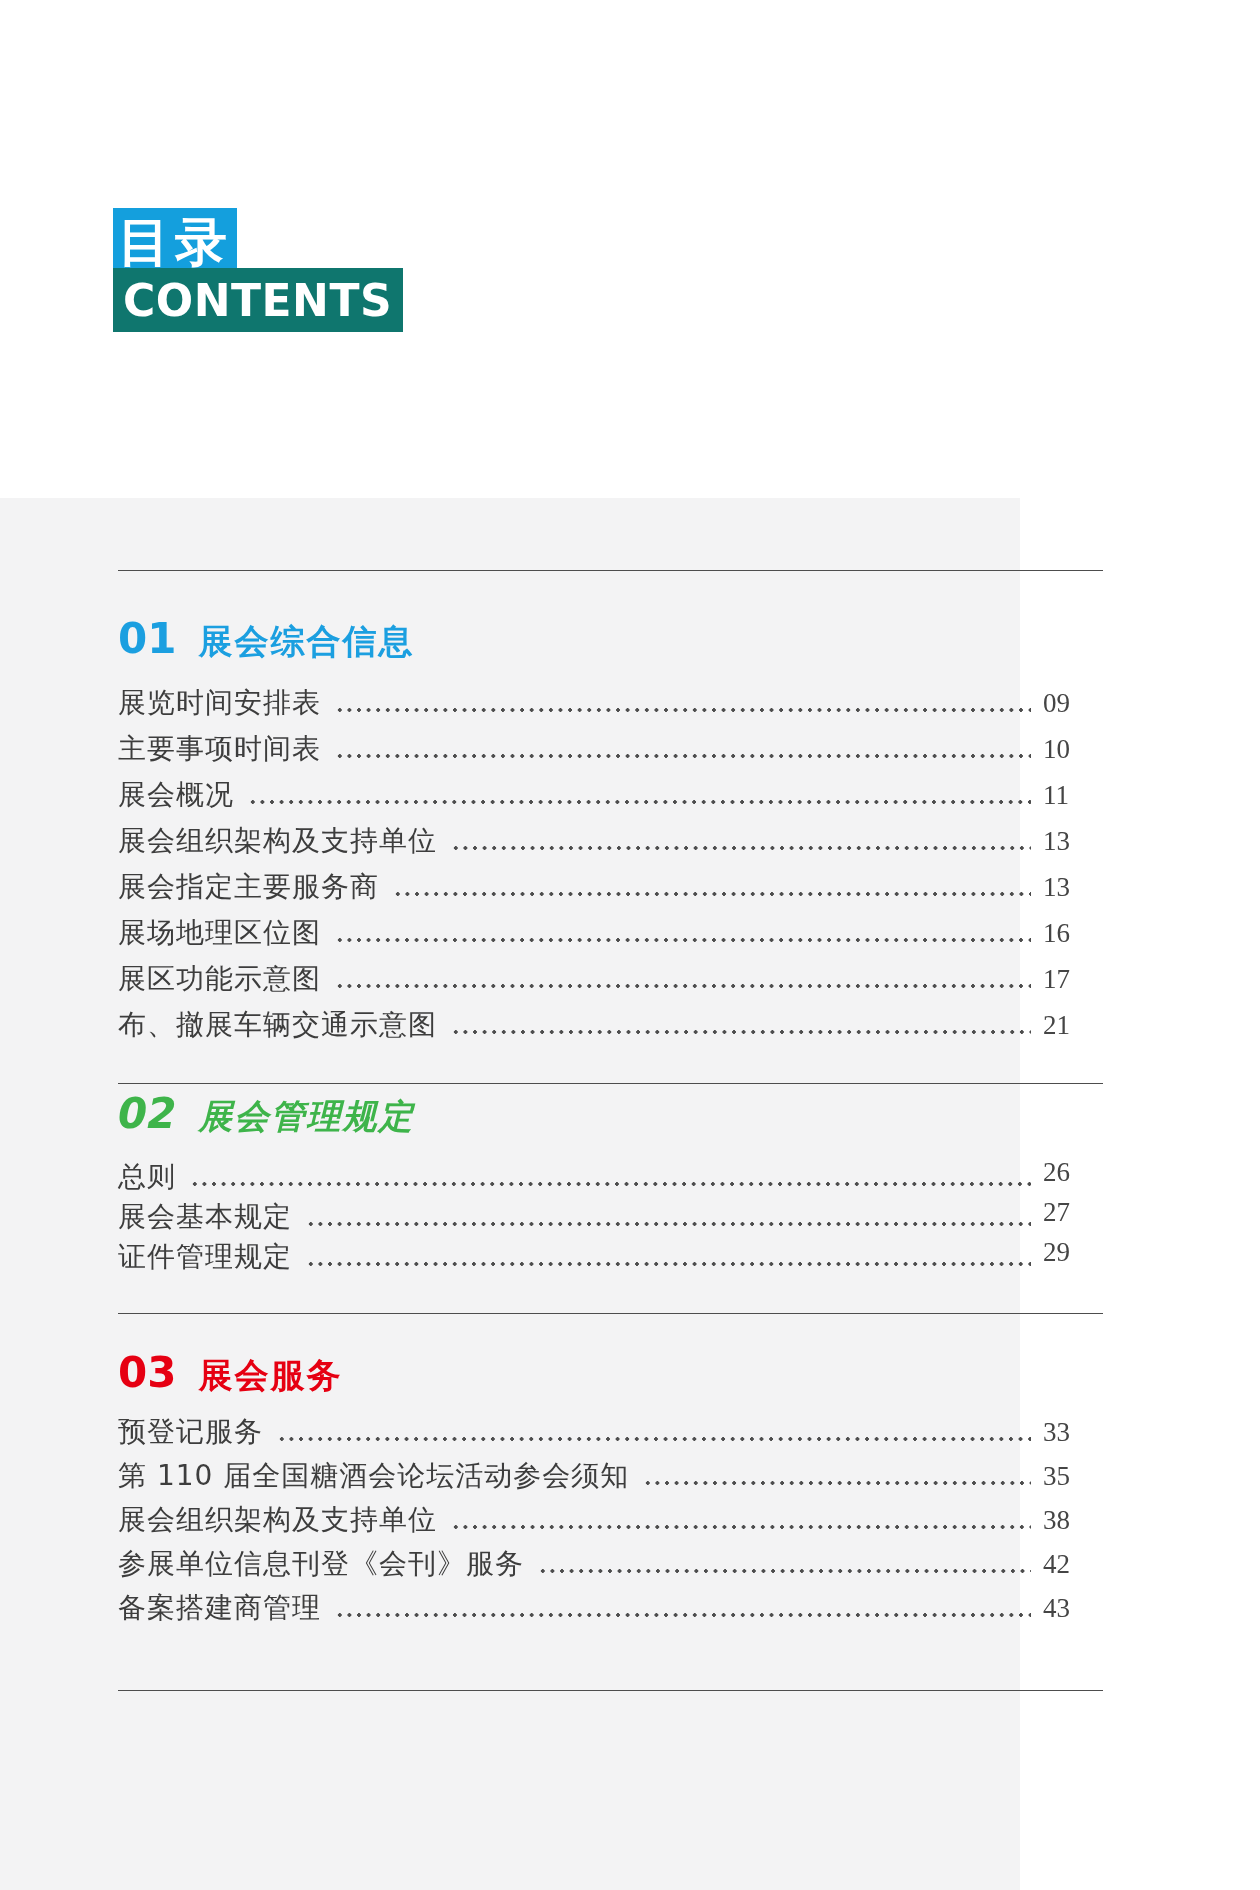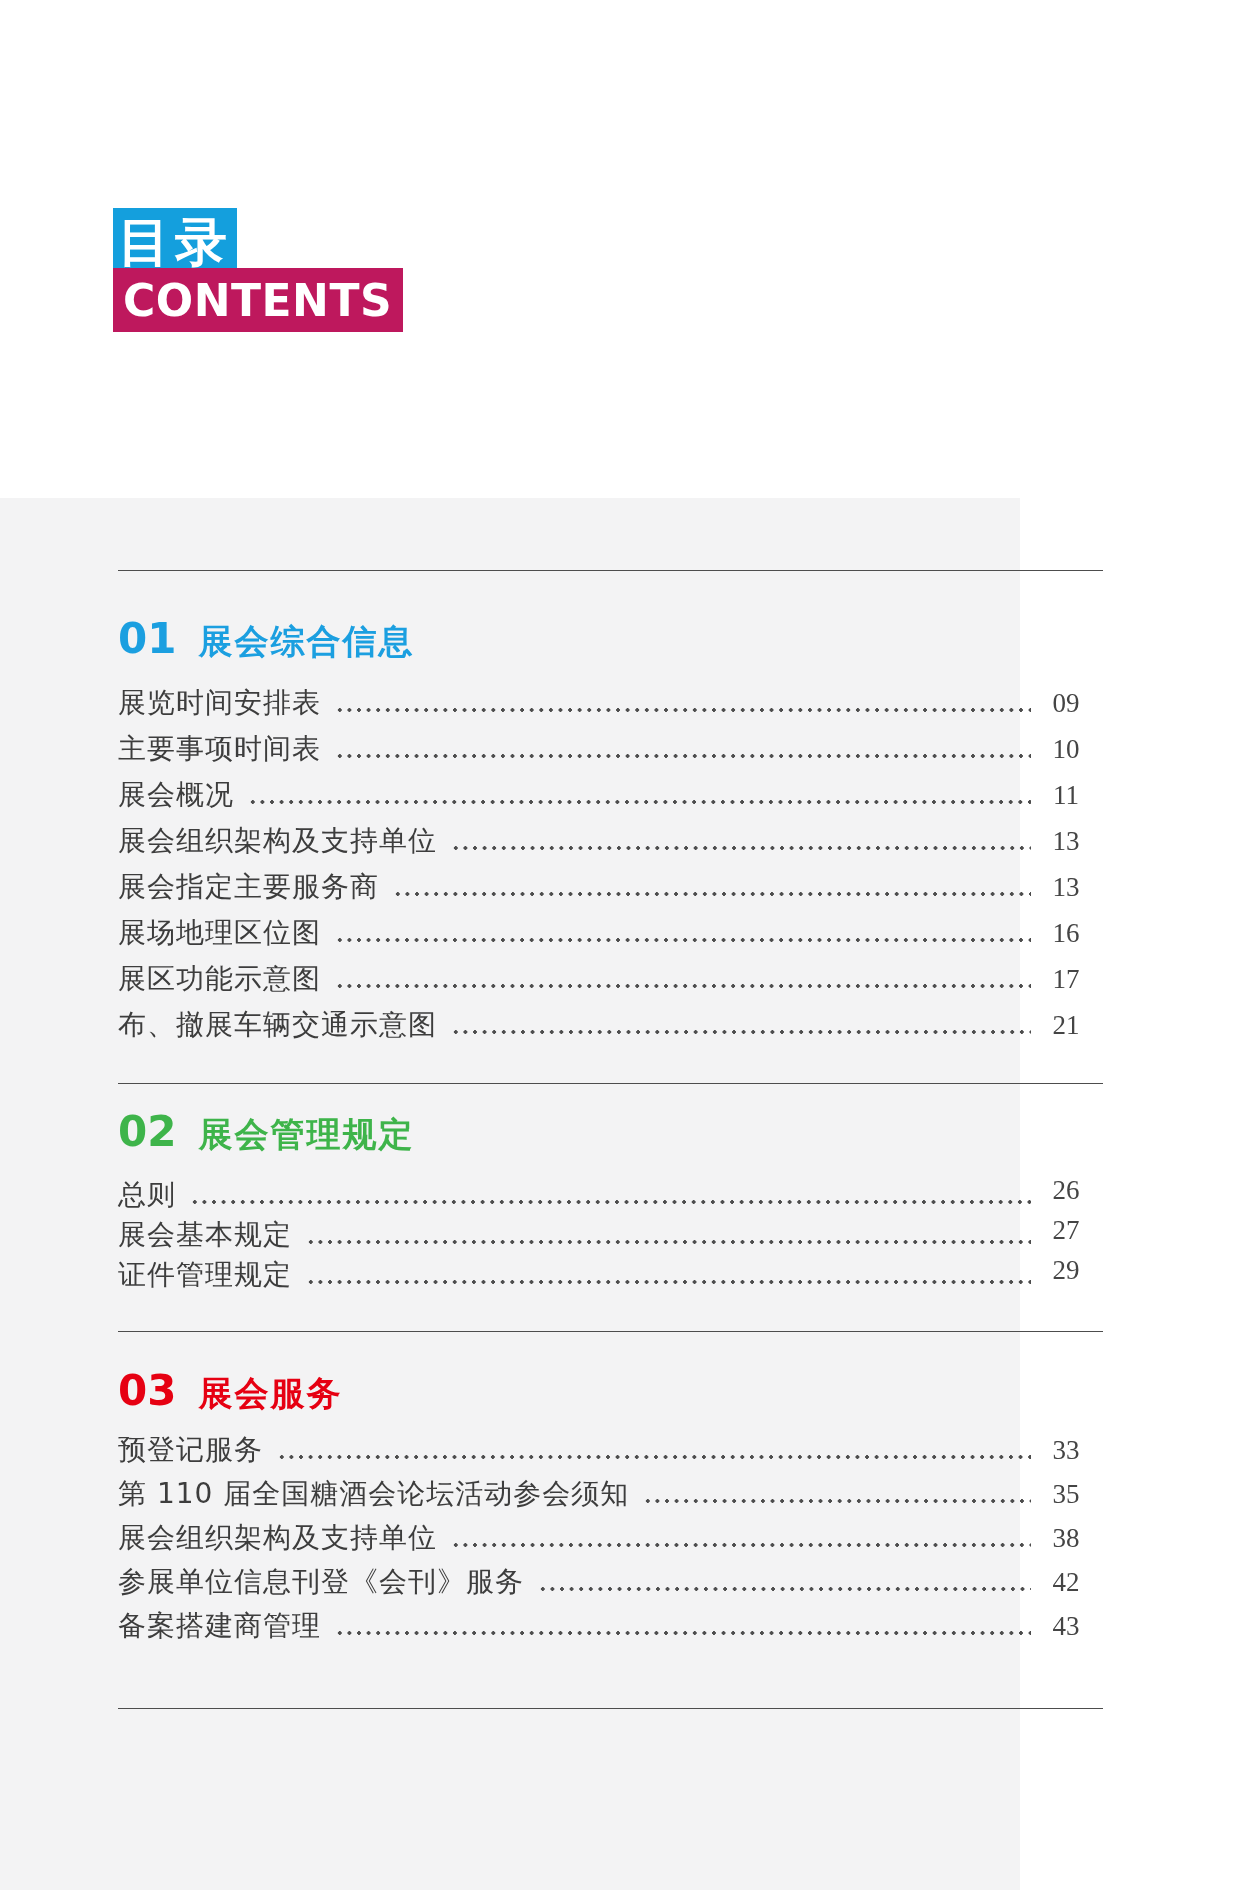--- a/index.html
+++ b/index.html
@@ -40,49 +40,49 @@
     font-size:28px;color:#3d3d3d;letter-spacing:1px;white-space:nowrap;
   }
   .row-dots{
     flex:1;height:6px;align-self:center;
     margin-left:14px;margin-right:12px;transform:translateY(7px);
     background-image:radial-gradient(circle,#4d4d4d 1.7px,transparent 1.9px);
     background-size:9.6px 6px;background-repeat:repeat-x;background-position:0 50%;
   }
   .row-page{
     font-family:"Liberation Serif","DejaVu Serif",serif;
-    font-size:27px;color:#454545;min-width:46px;text-align:center;
+    font-size:27px;color:#454545;min-width:46px;text-align:left;
     margin-right:14px;white-space:nowrap;
   }
   
   .sec-s0 .rule{margin-top:72px;}
   .sec-s0 .section-title{margin-top:43px;}
   .sec-s0 .toc-list{margin-top:18px;}
   .sec-s0 .toc-row{height:46px;}
 
   .sec-s1 .rule{margin-top:35px;}
-  .sec-s1 .section-title{margin-top:23px;}
+  .sec-s1 .section-title{margin-top:5px;font-style:italic;}
   .sec-s1 .toc-list{margin-top:20px;}
   .sec-s1 .toc-row{height:40px;}
   .sec-s1 .row-page{transform:translateY(-9px);margin-top:8px;}
 
   .sec-s2 .rule{margin-top:36px;}
   .sec-s2 .section-title{margin-top:34px;}
   .sec-s2 .toc-list{margin-top:14px;}
   .sec-s2 .toc-row{height:44px;}
 
   .final-rule{margin-top:60px;}
 </style>
 </head>
 <body>
 
 <div class="box-zh" style="background: rgb(20, 159, 221);">
   <span>目录</span>
 </div>
-<div class="box-en" style="background: #be185d;">
+<div class="box-en" style="background: #0f766e;">
   <span>CONTENTS</span>
 </div>
 
 <div class="band">
   <div class="content">
     <div id="sections-root">
         <section class="toc-section sec-s0">
     <hr class="rule">
     <div class="section-title">
       <span class="sec-num" style="color: rgb(27, 159, 224);">01</span>

